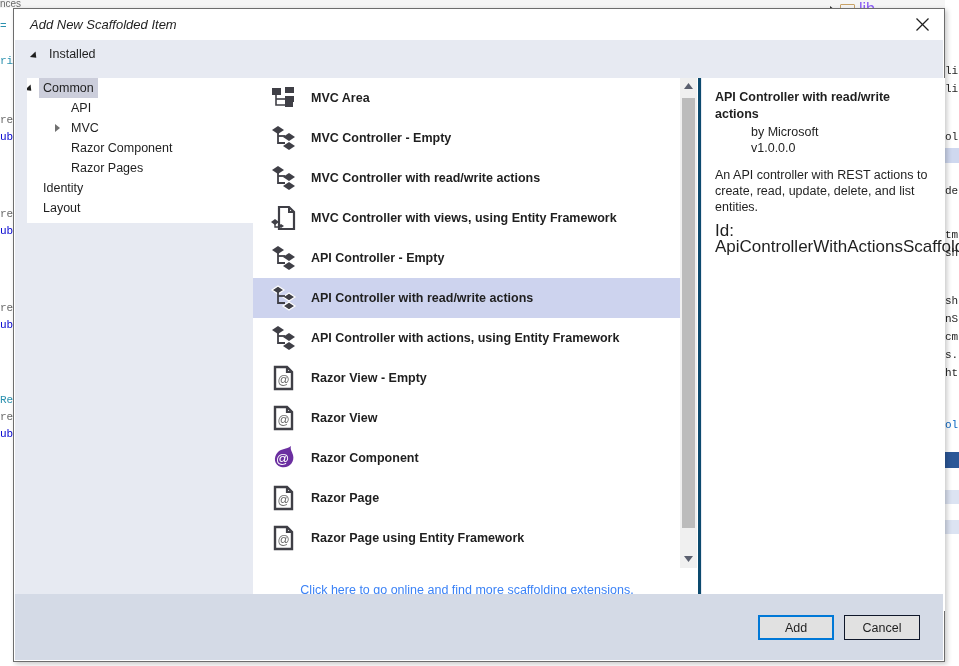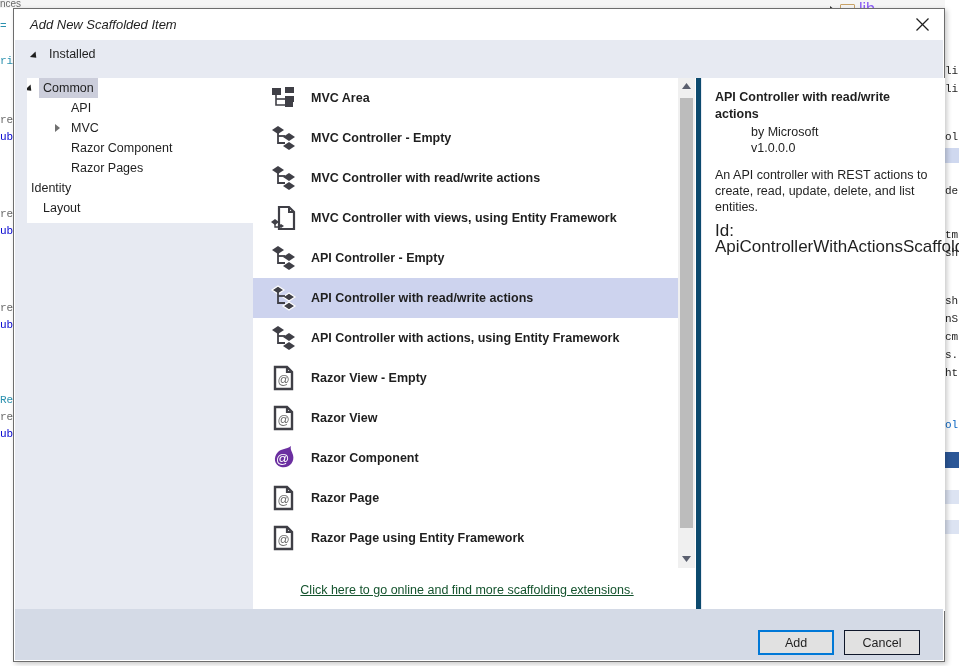--- a/index.html
+++ b/index.html
@@ -143,21 +143,21 @@
     border-left: 5px solid #707070;
     border-top: 4px solid transparent;
     border-bottom: 4px solid transparent;
   }
 
   
   .list-panel {
     position: absolute; left: 238px; top: 9px;
     width: 448px; height: 533px;
     background: #ffffff;
-    border-right: 5px solid #0c4a6e;
+    border-right: 3px solid #0c4a6e;
     box-sizing: border-box;
   }
   .list-scroll {
     position: absolute; left: 0; top: 0; width: 428px; height: 490px;
     overflow: hidden;
   }
   .list-row {
     display: flex; align-items: center;
     height: 40px; padding-left: 14px;
     cursor: default;
@@ -171,22 +171,22 @@
     margin-left: 10px;
     font-size: 12.5px; font-weight: bold; color: #1f1f1f;
     white-space: nowrap;
   }
 
   .link-area {
     position: absolute; left: 0; top: 492px; width: 428px; height: 40px;
     display: flex; align-items: center; justify-content: center;
   }
   .ext-link {
-    font-size: 12.5px; color: #14532d;
-    text-decoration: underline; cursor: pointer; white-space: nowrap;
+    font-size: 12.5px; color: #3b82f6;
+    cursor: pointer; white-space: nowrap;
   }
 
   
   .sb {
     position: absolute; right: 1px; top: 0px; width: 17px; height: 490px;
     background: #f0f0f0;
   }
   .sb-arrow {
     position: absolute; left: 0; width: 17px; height: 17px;
     display: flex; align-items: center; justify-content: center;
@@ -215,21 +215,21 @@
     font-size: 12.5px; color: #1f1f1f; line-height: 16px;
     margin-top: 11px;
   }
   .d-id {
     font-size: 17px; color: #1f1f1f; line-height: 16px;
     margin-top: 8px;
   }
 
   
   .footer {
-    position: absolute; left: 1px; right: 1px; bottom: 1px; height: 51px;
+    position: absolute; left: 1px; right: 1px; bottom: 1px; height: 66px;
     background: #d4dae6;
   }
   .btn {
     position: absolute; top: 21px;
     width: 76px; height: 25px;
     background: #e1e1e1;
     border: 1px solid #0f172a;
     font-size: 12.5px; color: #1f1f1f;
     font-family: "Liberation Sans", sans-serif;
     cursor: pointer; box-sizing: border-box;
@@ -320,21 +320,21 @@
         <div class="tree-item" style="padding-left:40px">
           <span class="tw-caret-closed" style="left:28px"></span>
           <span class="lbl">MVC</span>
         </div>
         <div class="tree-item" style="padding-left:40px">
           <span class="lbl">Razor Component</span>
         </div>
         <div class="tree-item" style="padding-left:40px">
           <span class="lbl">Razor Pages</span>
         </div>
-        <div class="tree-item" style="">
+        <div class="tree-item" style="padding-left:12px">
           <span class="lbl">Identity</span>
         </div>
         <div class="tree-item" style="padding-left:12px">
           <span class="lbl">Layout</span>
         </div>
       </div>
 
       <div class="list-panel">
         <div class="list-scroll">
 

